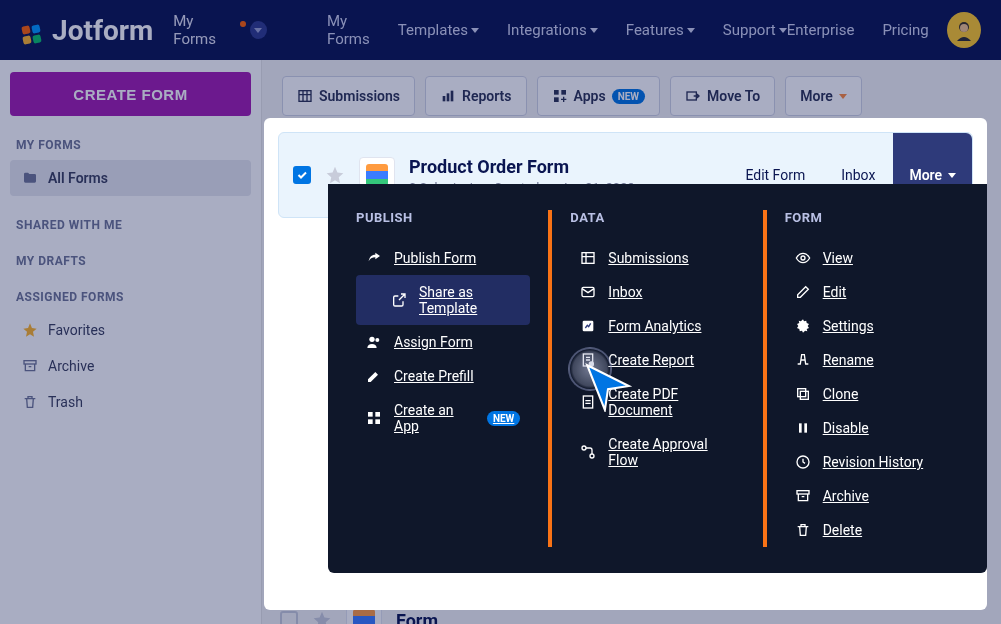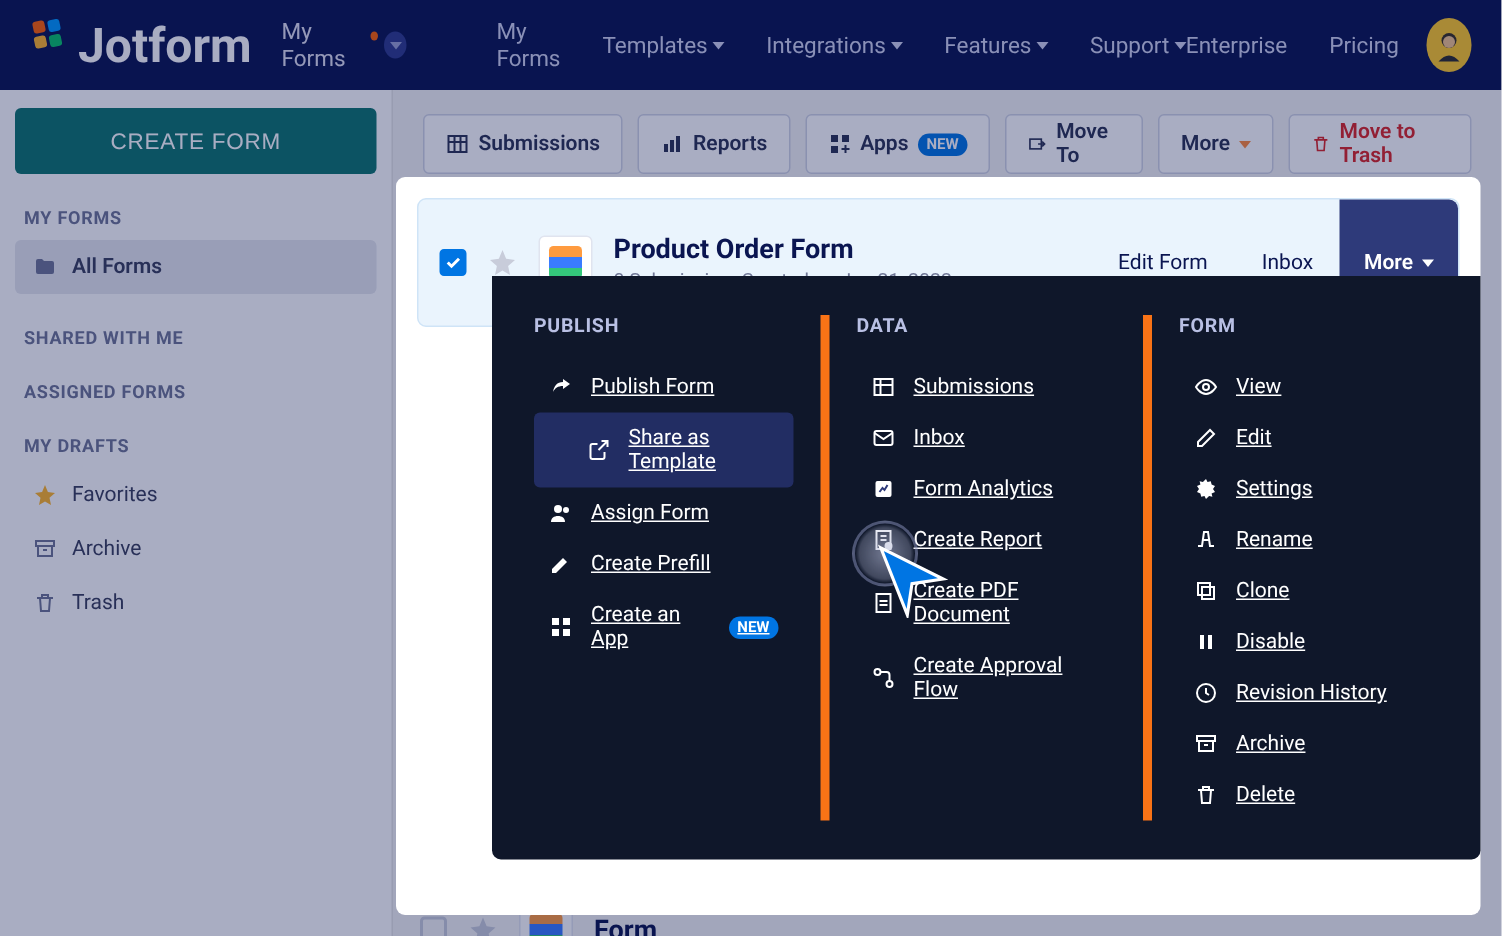--- a/index.html
+++ b/index.html
@@ -1,33 +1,33 @@
 <!DOCTYPE html>
 <html><head>
 <meta charset="utf-8">
 <style>
   * { box-sizing: border-box; margin: 0; padding: 0; }
   body { font-family: -apple-system, BlinkMacSystemFont, "Segoe UI", Roboto, Helvetica, Arial, sans-serif; width: 1001px; height: 624px; overflow: hidden; background: #f5f5f5; position: relative; }
   
   
   .topnav { height: 60px; background: #0a1551; display: flex; align-items: center; padding: 0 20px; color: #fff; }
-  .logo { display: flex; align-items: flex-start; gap: 8px; font-size: 32px; font-weight: 700; }
+  .logo { display: flex; align-items: flex-end; gap: 8px; font-size: 28px; font-weight: 700; }
   .logo-mark { width: 24px; height: 24px; }
   .myforms-btn { display: flex; align-items: center; margin-left: 20px; font-size: 15px; color: #e0e0f0; gap: 4px; }
   .myforms-btn .dot { width: 6px; height: 6px; border-radius: 50%; background: #ff6100; position: relative; top: -6px; }
   .myforms-btn .caret-badge { width: 18px; height: 18px; border-radius: 50%; background: #2e3b8c; display: flex; align-items: center; justify-content: center; }
   .nav-links { display: flex; gap: 28px; margin-left: 60px; align-items: center; font-size: 15px; color: #cfd3ee; }
   .nav-link { display: flex; align-items: center; gap: 3px; cursor: pointer; }
   .spacer { flex: 1; }
   .avatar { width: 36px; height: 36px; border-radius: 50%; background: #ffca28; display: flex; align-items: center; justify-content: center; }
   
   
   .body { display: flex; height: calc(100% - 60px); }
   .sidebar { width: 262px; padding: 12px 10px; border-right: 1px solid #e5e5e5; background: #fff; }
-  .create-btn { width: 100%; height: 44px; background: #0f766e; color: #fff; border: none; font-size: 15px; font-weight: 400; letter-spacing: 0.5px; border-radius: 4px; }
+  .create-btn { width: 100%; height: 44px; background: #a21caf; color: #fff; border: none; font-size: 15px; font-weight: 700; letter-spacing: 0.5px; border-radius: 4px; }
   .side-section-title { font-size: 12px; font-weight: 700; color: #6f7695; letter-spacing: 0.5px; margin: 22px 6px 8px; }
   .side-item { display: flex; align-items: center; gap: 10px; padding: 10px 12px; border-radius: 4px; font-size: 14px; color: #3a3f5c; cursor: pointer; }
   .side-item.active { background: #e6e8ef; font-weight: 600; }
   .side-item svg { width: 16px; height: 16px; flex-shrink: 0; }
   
   .main { flex: 1; padding: 16px 20px; position: relative; }
   .toolbar { display: flex; gap: 10px; }
   .tool-btn { height: 40px; border: 1px solid #d0d4e4; background: #fff; border-radius: 4px; display: flex; align-items: center; gap: 6px; padding: 0 14px; font-size: 14px; font-weight: 600; color: #2c3354; cursor: pointer; }
   .tool-btn svg { width: 16px; height: 16px; }
   .badge-new { background: #0075e3; color: #fff; font-size: 10px; font-weight: 700; padding: 2px 6px; border-radius: 9px; }
@@ -46,21 +46,21 @@
   .form-icon-inner { width: 22px; height: 22px; border-radius: 3px; background: linear-gradient(#ff9b3f 33%, #3a7cff 33% 66%, #34c77b 66%); }
   .form-title { font-size: 18px; font-weight: 700; color: #0a1551; }
   .form-sub { font-size: 13px; color: #6f7695; margin-top: 3px; }
   .card-right { margin-left: auto; display: flex; align-items: stretch; gap: 0; height: 56px; }
   .card-link { padding: 0 18px; display: flex; align-items: center; font-size: 14px; font-weight: 400; color: #0a1551; cursor: pointer; }
   .card-more { background: #2e3a7a; color: #fff; padding: 0 16px; display: flex; align-items: center; gap: 6px; font-size: 14px; font-weight: 600; border-top-right-radius: 6px; cursor: pointer; align-self: stretch; margin: -14px 0 -14px 0; }
   
   
   .dropdown { position: absolute; top: 66px; left: 64px; right: 0; background: #0f172a; border-radius: 0 0 6px 6px; display: flex; padding: 26px 10px 26px 10px; }
   .drop-col { flex: 1; padding: 0 18px; }
-  .drop-col + .drop-col { border-left: 6px solid #f97316; }
+  .drop-col + .drop-col { border-left: 4px solid #f97316; }
   .drop-title { font-size: 13px; font-weight: 700; color: #b9c0e4; letter-spacing: 0.5px; margin-bottom: 16px; }
   .drop-item { display: flex; align-items: center; gap: 12px; padding: 9px 10px; color: #fff; font-size: 14px; cursor: pointer; border-radius: 4px; text-decoration: underline; }
   .drop-item.active { background: #222d63; padding-left: 35px; }
   .drop-item svg { width: 16px; height: 16px; flex-shrink: 0; }
   .drop-item .badge-new { margin-left: 4px; }
   
   
   .bg-rows { position: absolute; top: 120px; left: 10px; right: 0; }
   .bg-row { display: flex; align-items: center; gap: 14px; padding: 18px 8px; }
   
@@ -133,22 +133,22 @@
   <div class="sidebar">
     <button class="create-btn">CREATE FORM</button>
     <div class="side-section-title">MY FORMS</div>
     <div class="side-item active">
       <svg viewBox="0 0 24 24" fill="#6f7695">
           <path d="M3 6a2 2 0 012-2h4l2 2h8a2 2 0 012 2v9a2 2 0 01-2 2H5a2 2 0 01-2-2V6z"></path>
         </svg>
       <span>All Forms</span>
     </div>
     <div class="side-section-title">SHARED WITH ME</div>
+    <div class="side-section-title">MY DRAFTS</div>
     <div class="side-section-title">ASSIGNED FORMS</div>
-    <div class="side-section-title">MY DRAFTS</div>
     <div class="side-item">
       <svg viewBox="0 0 24 24" fill="#ffb629">
           <path d="M12 2l2.9 6.9L22 10l-5.5 4.8L18 22l-6-3.6L6 22l1.5-7.2L2 10l7.1-1.1z"></path>
         </svg>
       <span>Favorites</span>
     </div>
     <div class="side-item">
       <svg viewBox="0 0 24 24" fill="none" stroke="#6f7695" stroke-width="2">
           <rect x="3" y="4" width="18" height="5"></rect>
           <path d="M5 9v10h14V9M10 13h4"></path>
@@ -194,26 +194,20 @@
         <svg viewBox="0 0 24 24" fill="none" stroke="#2c3354" stroke-width="2">
             <rect x="3" y="6" width="14" height="12"></rect>
             <path d="M13 12h8m-3-3l3 3-3 3"></path>
           </svg>
         <span>Move To</span>
       </div>
       <div class="tool-btn more-btn">
         <span>More</span>
         <span class="caret-down" style="border-top-color:#ff8a3d"></span>
       </div>
-      <div class="tool-btn trash-btn">
-        <svg viewBox="0 0 24 24" fill="none" stroke="#dc2626" stroke-width="2">
-            <path d="M4 7h16M9 7V4h6v3M7 7l1 13h8l1-13"></path>
-          </svg>
-        <span>Move to Trash</span>
-      </div>
     </div>
 
     <div class="bg-rows">
       <div class="bg-row">
           <div class="checkbox"></div>
           <svg class="star-empty" viewBox="0 0 24 24" fill="#c8ccda">
             <path d="M12 2l2.9 6.9L22 10l-5.5 4.8L18 22l-6-3.6L6 22l1.5-7.2L2 10l7.1-1.1z"></path>
           </svg>
         </div>
       <div class="bg-row">

